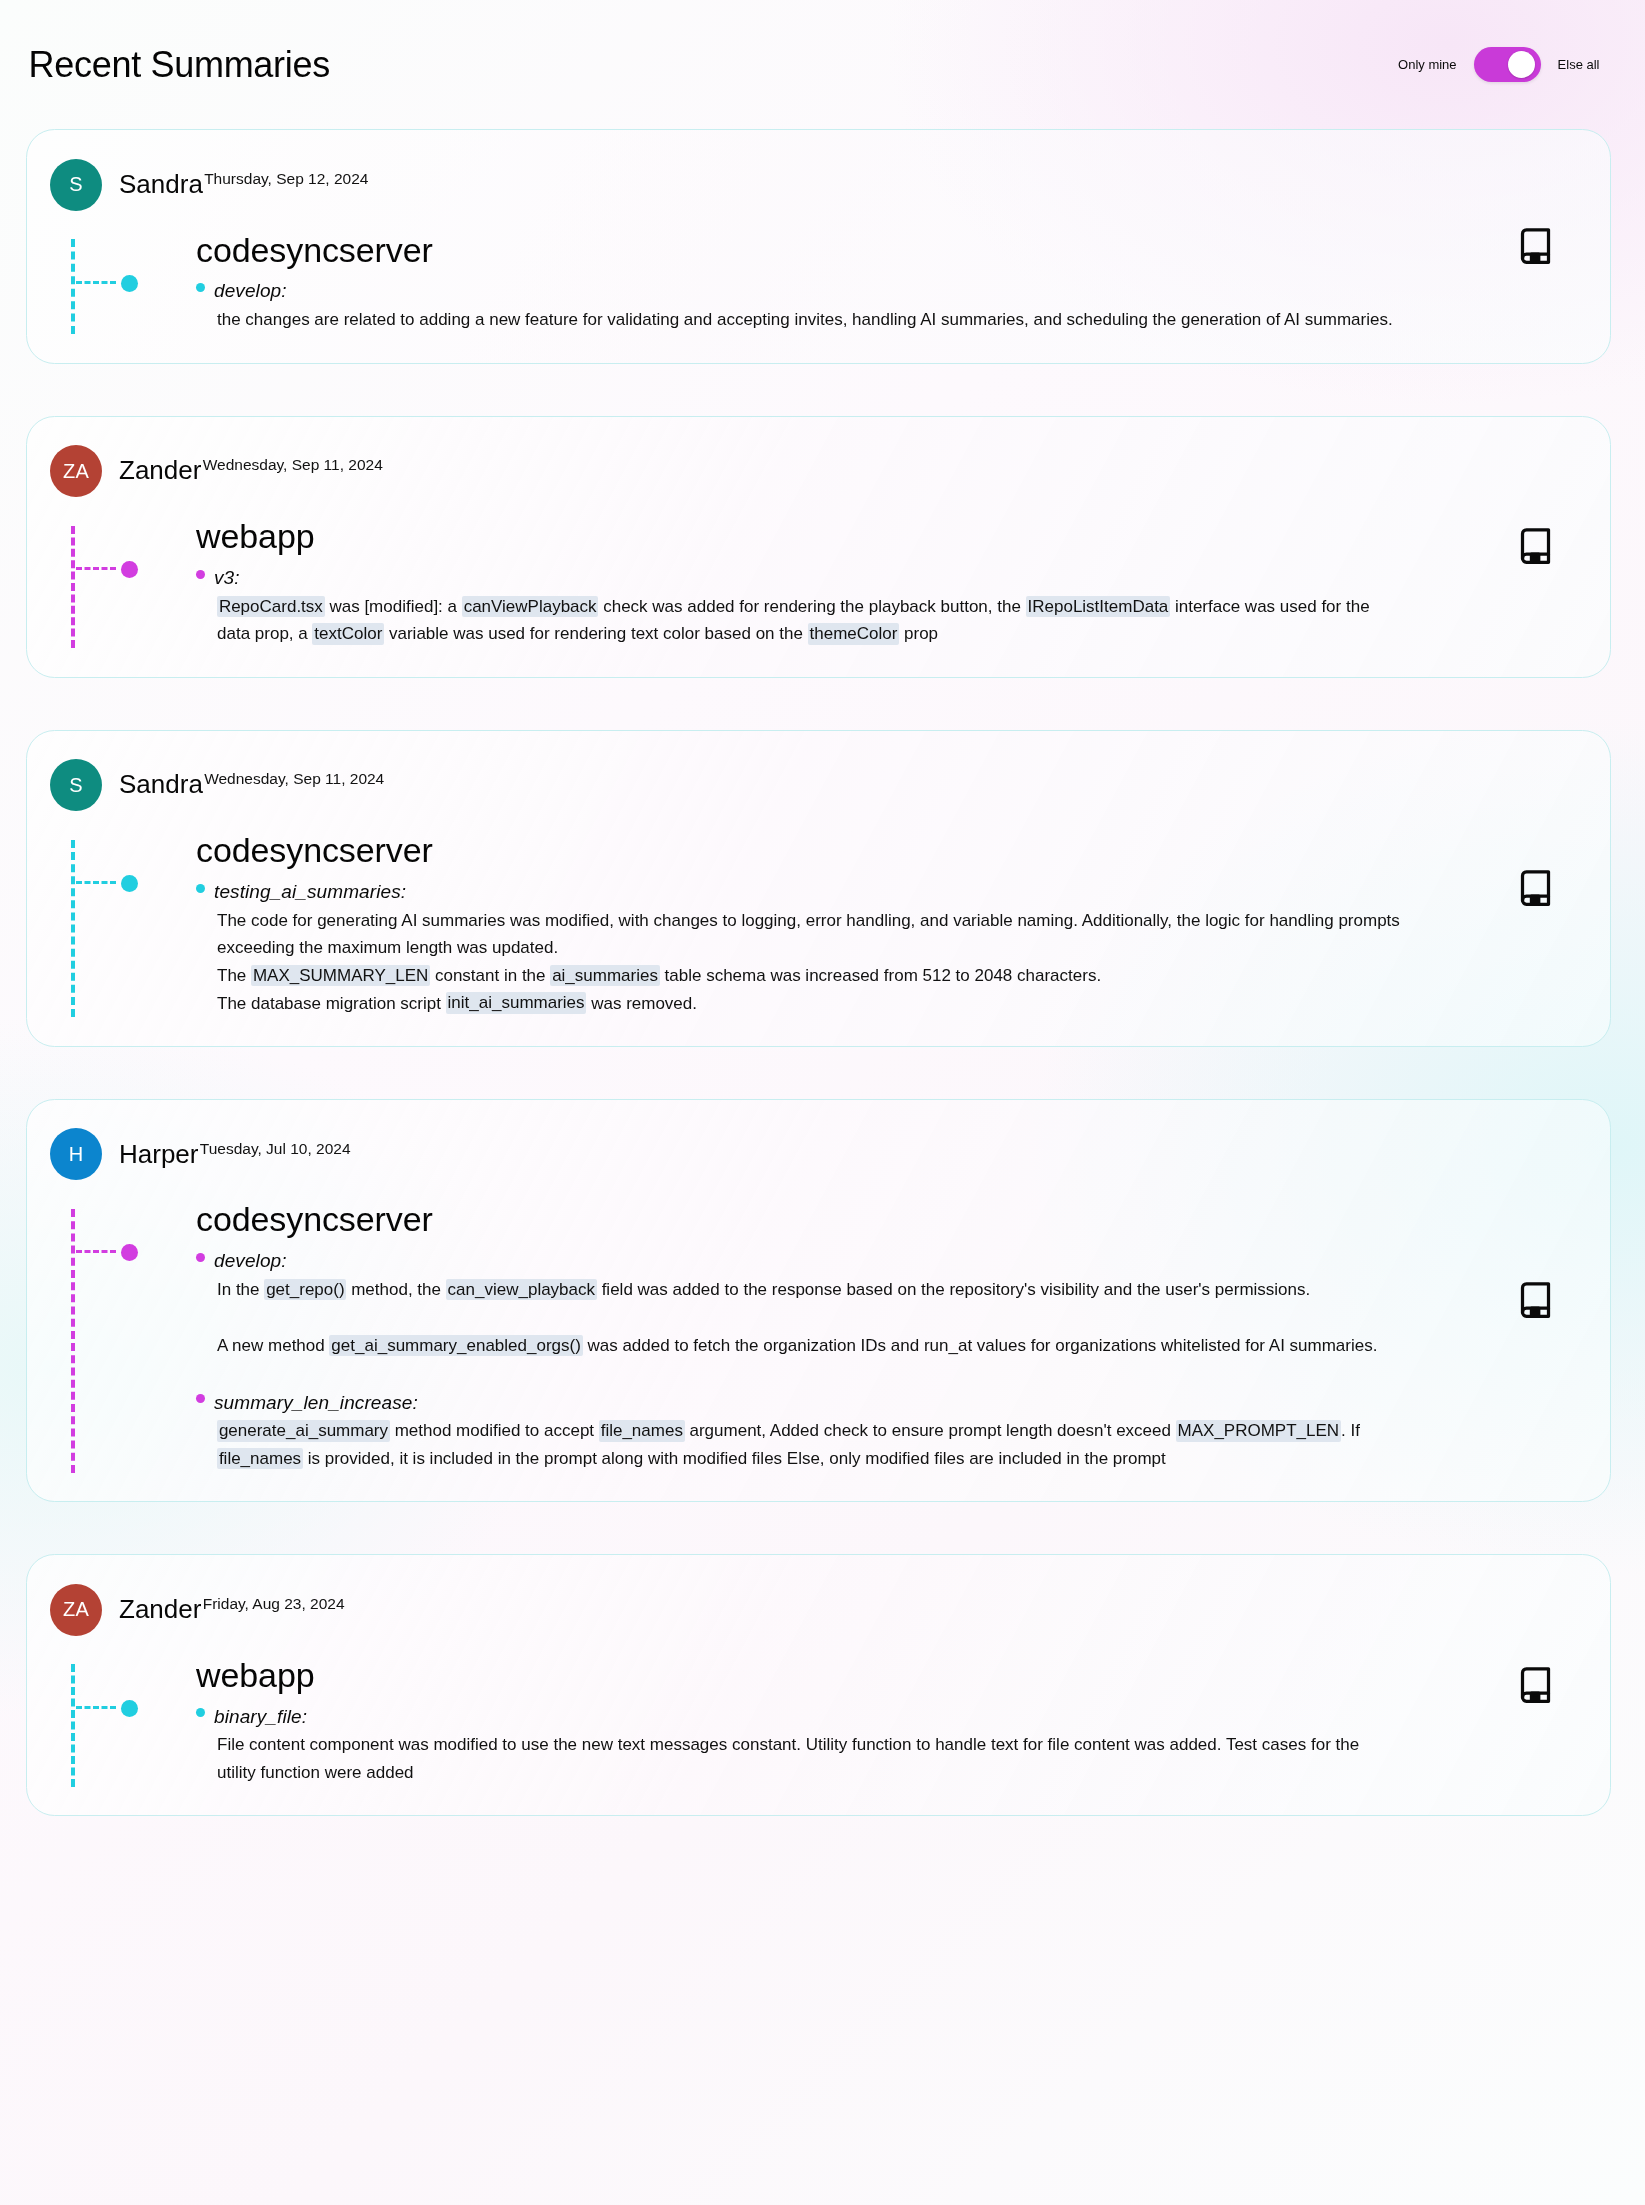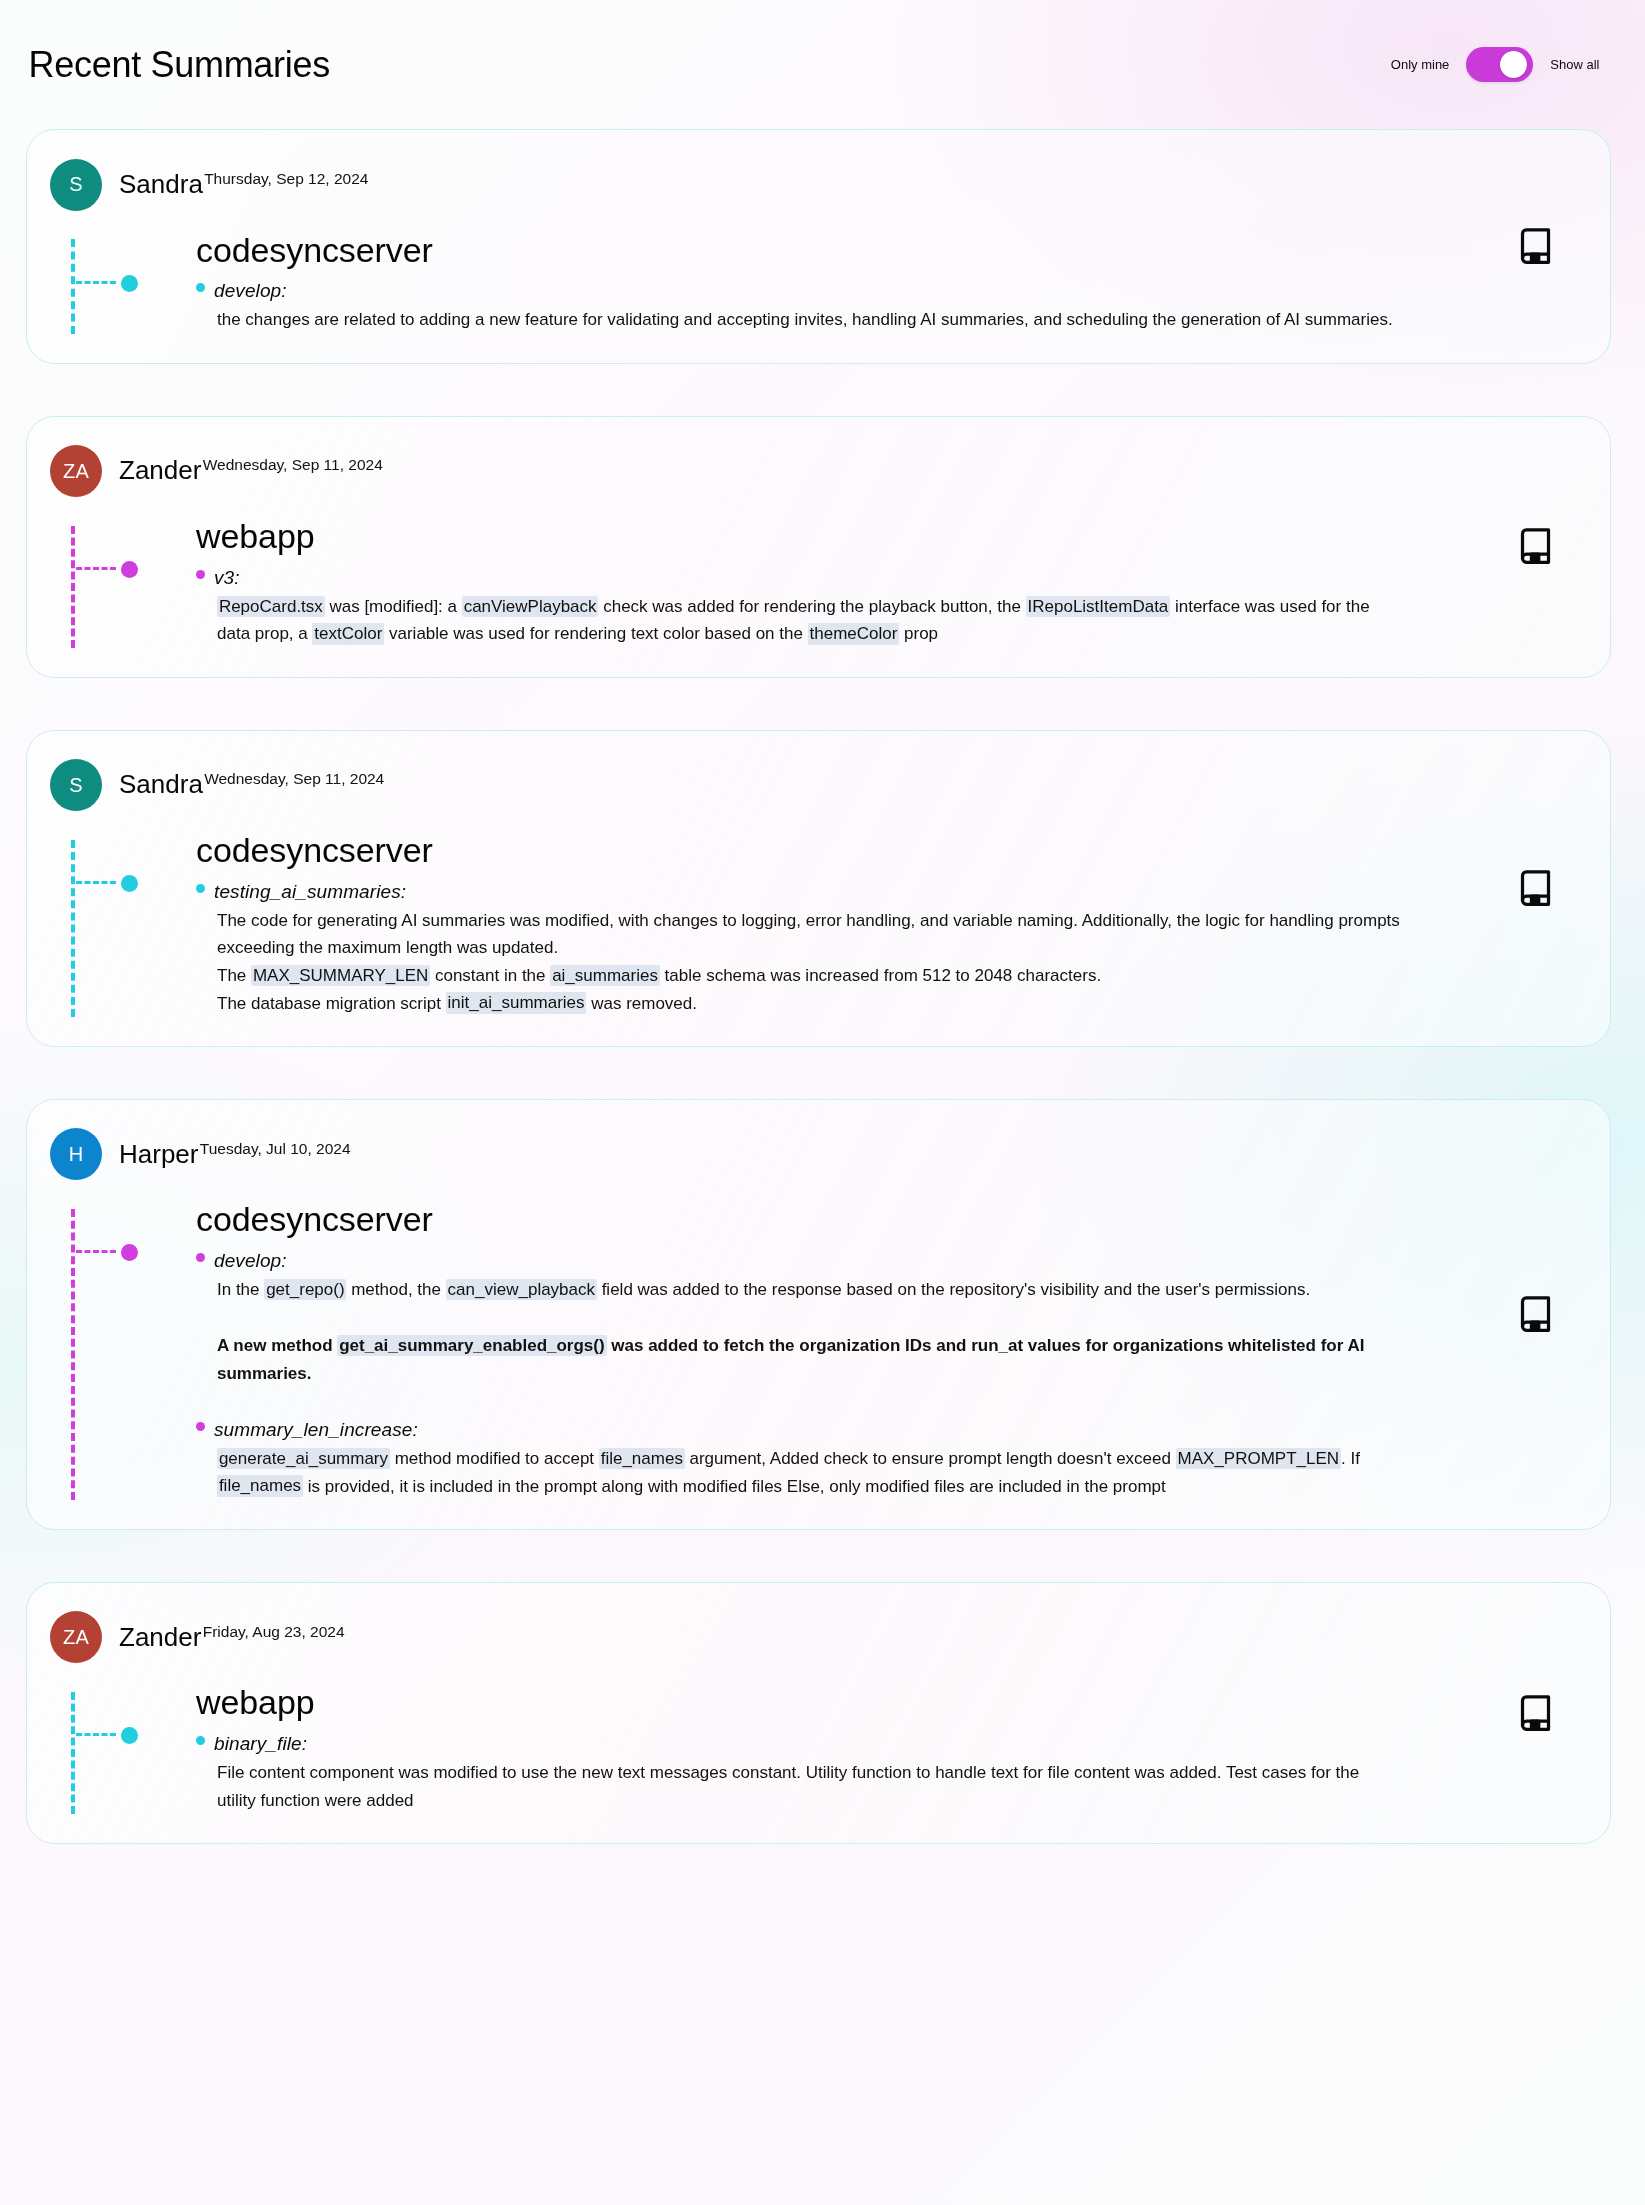--- a/index.html
+++ b/index.html
@@ -212,21 +212,21 @@
 
   .para-list { padding-left: 21px; }
 
   .para {
     font-size: 17px;
     line-height: 1.62;
     color: #111111;
     max-width: 1184px;
   }
   .para + .para { margin-top: 0; }
-  .para.spaced { margin-top: 28.5px; font-weight: bold; }
+  .para.spaced { margin-top: 28.5px; }
 
   code, .code {
     font-family: "Liberation Sans", sans-serif;
     font-size: 17px;
     background: #dfe6ef;
     border-radius: 1.9px;
     padding: 1.3px 1.9px;
     color: #111111;
   }
 
@@ -255,21 +255,21 @@
 <div class="page">
 
   <div class="header">
     <h1 class="page-title">Recent Summaries</h1>
 
     <div class="toggle-wrap">
       <span class="toggle-label">Only mine</span>
       <div class="switch" style="background: rgb(201, 58, 216);">
         <div class="knob"></div>
       </div>
-      <span class="toggle-label">Show all</span>
+      <span class="toggle-label">Else all</span>
     </div>
   </div>
 
   <div class="cards" id="cards">
       <div class="card" style="--accent: #21cee0;">
         <div class="card-inner">
           <div class="card-main">
             <div class="author-row">
               <div class="avatar" style="background: rgb(14, 140, 128);">S</div>
               <div class="author-text">

